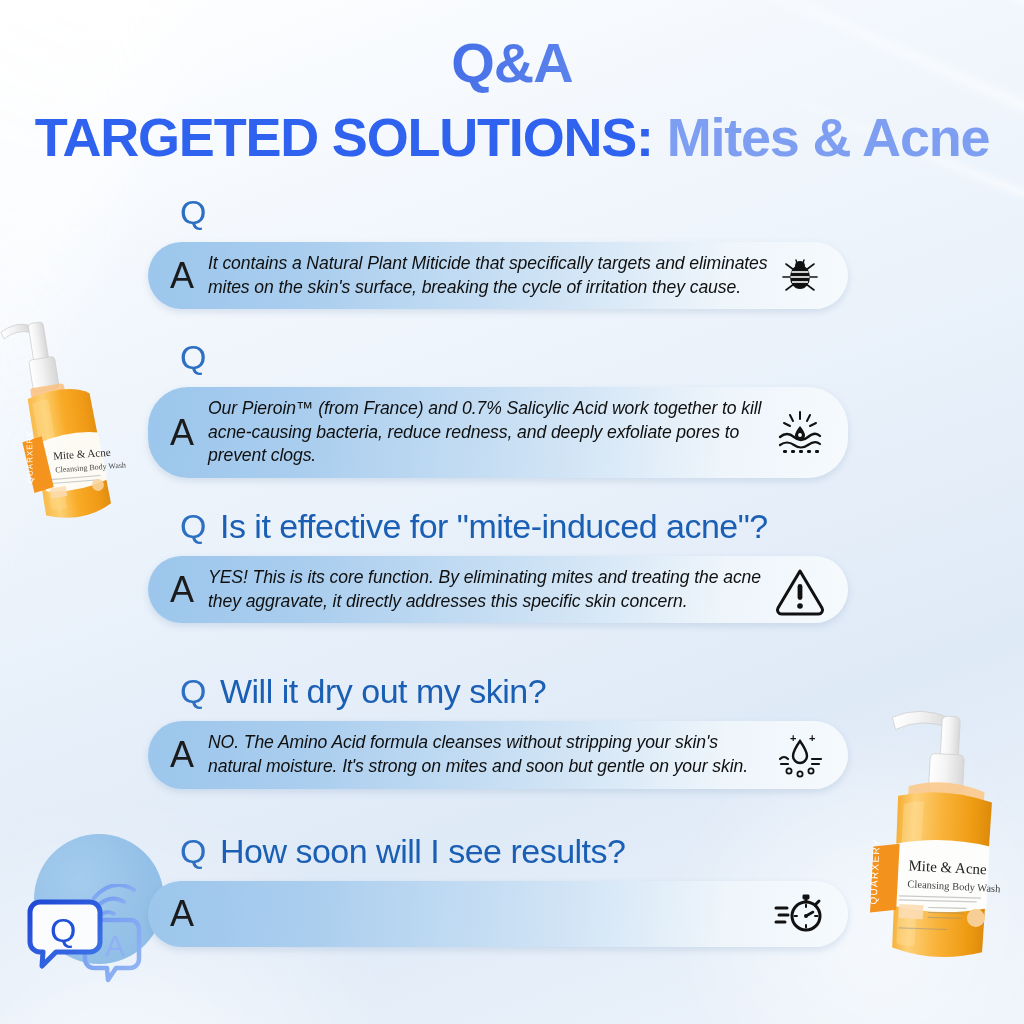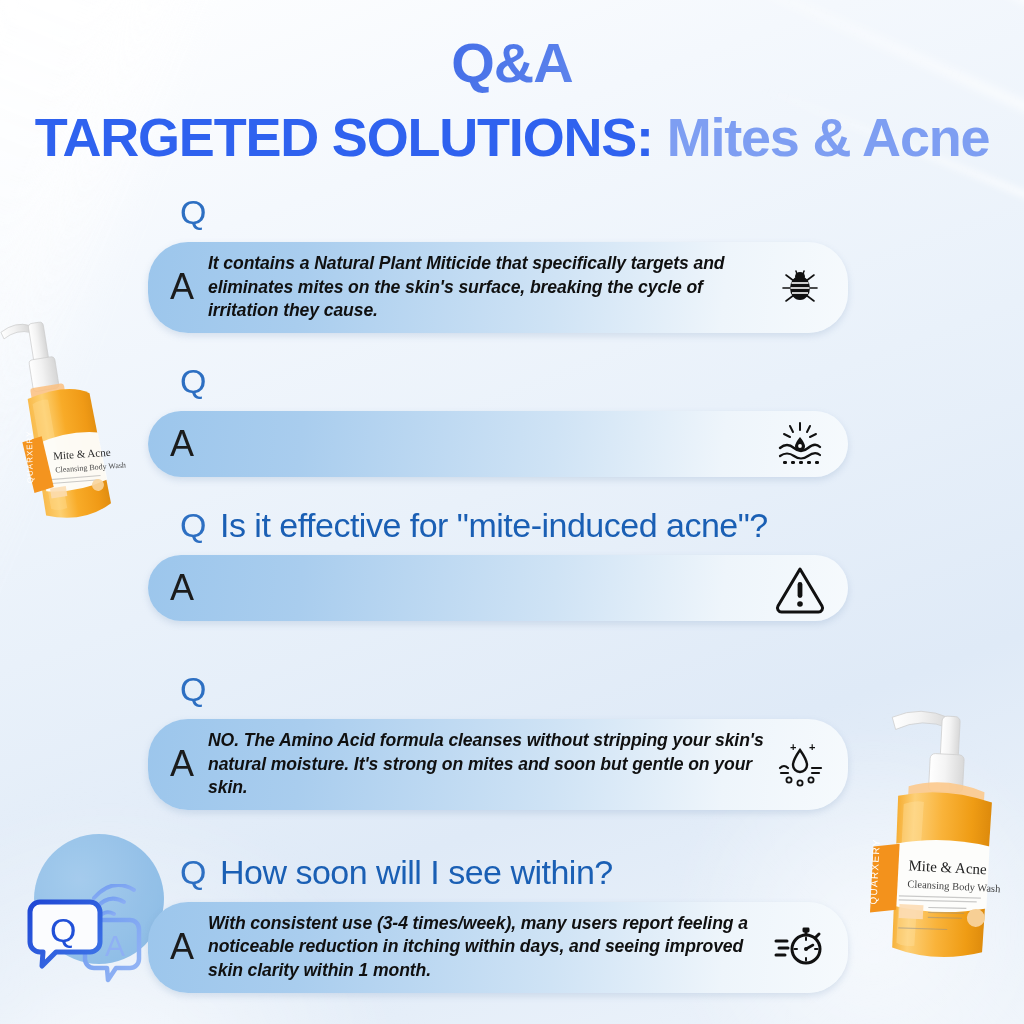--- a/index.html
+++ b/index.html
@@ -102,21 +102,21 @@
     display:flex; align-items:center;
     padding:10px 78px 10px 22px;
   }
   .answer .a-mark {
     font-size:36px; color:#1b1b1b; font-weight:normal;
     line-height:1; margin-right:14px; flex:0 0 auto;
     font-family:"Liberation Sans", sans-serif;
   }
   .answer .a-text {
     font-style:italic; font-size:17.6px; line-height:1.34;
-    color:#101010; letter-spacing:-.1px;font-weight:bold;
+    color:#101010; letter-spacing:-.1px;
   }
   .answer .ans-icon {
     position:absolute; right:22px; top:50%; transform:translateY(-50%);
     width:52px; height:52px;
   }
 
   
   .blk-0 { margin-top:0px; }
   .blk-1 { margin-top:28px; }
   .blk-2 { margin-top:28px; }
@@ -183,20 +183,21 @@
         </span>
       </div>
     </div>
 
     <div class="qa-block blk-1">
       <div class="question">
         <span class="q-mark">Q</span>
       </div>
       <div class="answer">
         <span class="a-mark">A</span>
+        <span class="a-text">Our Pieroin™ (from France) and 0.7% Salicylic Acid work together to kill acne-causing bacteria, reduce redness, and deeply exfoliate pores to prevent clogs.</span>
         <span class="ans-icon">
           <svg viewBox="0 0 52 52" width="52" height="52">
             <g stroke="#111" stroke-width="2" stroke-linecap="round" fill="none">
               <line x1="26" y1="5" x2="26" y2="12"></line>
               <line x1="16" y1="8" x2="19" y2="14"></line>
               <line x1="36" y1="8" x2="33" y2="14"></line>
               <line x1="10" y1="16" x2="16" y2="19"></line>
               <line x1="42" y1="16" x2="36" y2="19"></line>
               <path d="M6 30 Q13 24 20 30 T34 30 T46 29" stroke-width="2.4"></path>
               <path d="M6 38 Q13 33 20 38 T34 38 T46 37" stroke-width="2.2"></path>
@@ -215,33 +216,35 @@
       </div>
     </div>
 
     <div class="qa-block blk-2">
       <div class="question">
         <span class="q-mark">Q</span>
         <span>Is it effective for "mite-induced acne"?</span>
       </div>
       <div class="answer">
         <span class="a-mark">A</span>
+        <span class="a-text">YES! This is its core function. By eliminating mites and treating the acne they aggravate, it directly addresses this specific skin concern.</span>
         <span class="ans-icon">
           <svg viewBox="0 0 52 52" width="52" height="52">
             <path d="M26 7 L48 44 a4 4 0 0 1 -3.5 6 L7.5 50 a4 4 0 0 1 -3.5 -6 Z" fill="none" stroke="#111" stroke-width="3" stroke-linejoin="round"></path>
             <rect x="23.6" y="20" width="4.8" height="16" rx="2.4" fill="#111"></rect>
             <circle cx="26" cy="42" r="2.8" fill="#111"></circle>
           </svg>
         </span>
       </div>
     </div>
 
     <div class="qa-block blk-3">
       <div class="question">
         <span class="q-mark">Q</span>
+        <span>Will it dry out my skin?</span>
       </div>
       <div class="answer">
         <span class="a-mark">A</span>
         <span class="a-text">NO. The Amino Acid formula cleanses without stripping your skin's natural moisture. It's strong on mites and soon but gentle on your skin.</span>
         <span class="ans-icon">
           <svg viewBox="0 0 52 52" width="52" height="52">
             <path d="M26 12 q7 10 7 15 a7 7 0 0 1 -14 0 Q19 22 26 12z" fill="none" stroke="#111" stroke-width="2.4"></path>
             <g stroke="#111" stroke-width="2.2" stroke-linecap="round" fill="none">
               <path d="M6 30 q4 -4 8 0"></path>
               <line x1="38" y1="30" x2="47" y2="30"></line>
@@ -258,25 +261,24 @@
               <circle cx="37" cy="42" r="2.6"></circle>
             </g>
           </svg>
         </span>
       </div>
     </div>
 
     <div class="qa-block blk-4">
       <div class="question">
         <span class="q-mark">Q</span>
-        <span>How soon will I see within?</span>
+        <span>How soon will I see results?</span>
       </div>
       <div class="answer">
         <span class="a-mark">A</span>
-        <span class="a-text">With consistent use (3-4 times/week), many users report feeling a noticeable reduction in itching within days, and seeing improved skin clarity within 1 month.</span>
         <span class="ans-icon">
           <svg viewBox="0 0 52 52" width="52" height="52">
             <g stroke="#111" stroke-width="3" stroke-linecap="round">
               <line x1="2" y1="20" x2="13" y2="20"></line>
               <line x1="5" y1="27" x2="14" y2="27"></line>
               <line x1="2" y1="34" x2="11" y2="34"></line>
             </g>
             <circle cx="32" cy="28" r="14" fill="none" stroke="#111" stroke-width="3"></circle>
             <rect x="28.5" y="6.5" width="7" height="5" rx="1.4" fill="#111"></rect>
             <line x1="32" y1="11" x2="32" y2="15" stroke="#111" stroke-width="3"></line>

